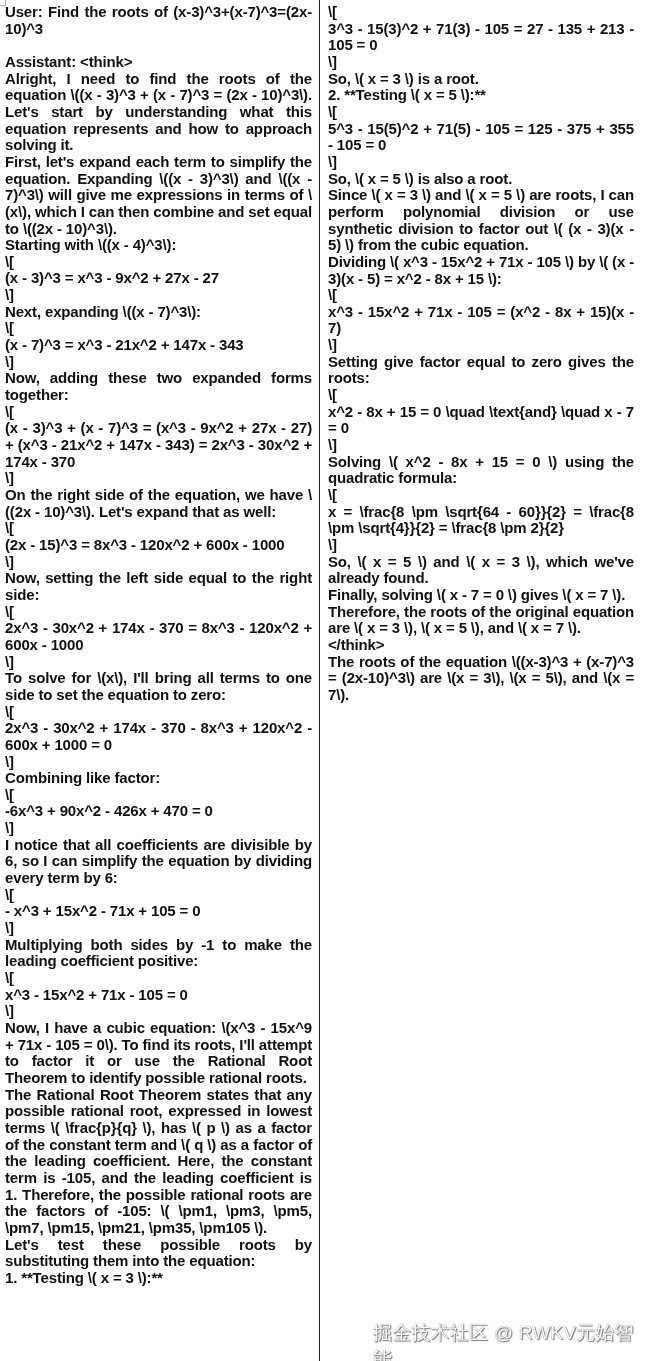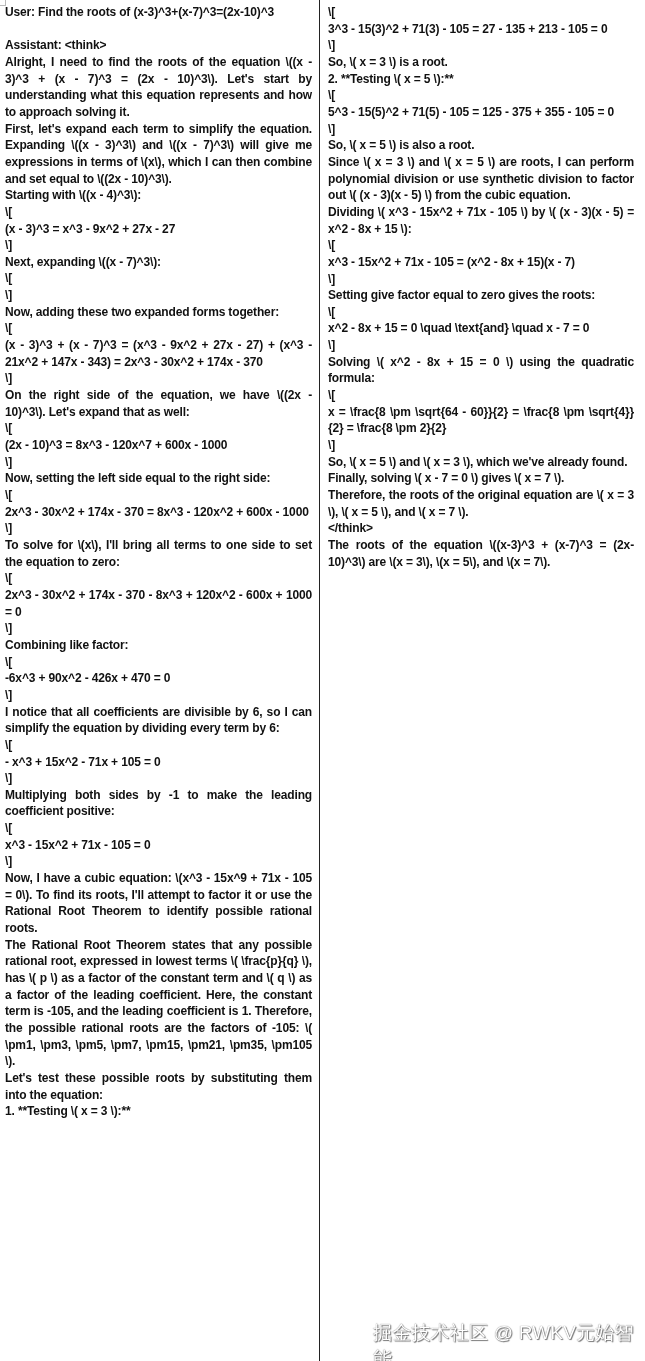--- a/index.html
+++ b/index.html
@@ -1,21 +1,21 @@
 <!DOCTYPE html>
 <html><head>
 <meta charset="utf-8">
 <style>
   html, body { margin:0; padding:0; background:#ffffff; }
   body { width:645px; height:1361px; position:relative; overflow:hidden;
          font-family:"Liberation Sans", sans-serif; color:#111111; }
   .corner { position:absolute; left:0; top:0; width:5px; height:5px;
             border-right:1px solid #bbbbbb; border-bottom:1px solid #bbbbbb; }
   .divider { position:absolute; left:319px; top:0; width:1px; height:1361px; background:#222222; }
-  .col { position:absolute; top:4px; font-size:12px; line-height:16.65px;
+  .col { position:absolute; top:4px; font-size:15px; line-height:16.65px;
          font-weight:bold; letter-spacing:-0.15px; }
   .col-left { left:5px; width:307px; }
   .col-right { left:328px; width:306px; }
   .para { text-align:justify; text-align-last:left; margin:0; white-space:normal; word-wrap:break-word; }
   .blank { height:16.65px; }
   .watermark { position:absolute; left:373px; top:1320px; font-size:19px; color:#ffffff;
                text-shadow: 0 0 1px #555, 1px 1px 1px #777; font-weight:normal; letter-spacing:0.2px; }
 </style>
 </head>
 <body>
@@ -28,28 +28,29 @@
     <p class="para blank"></p>
     <p class="para">Assistant: &lt;think&gt;</p>
     <p class="para">Alright, I need to find the roots of the equation \((x - 3)^3 + (x - 7)^3 = (2x - 10)^3\). Let's start by understanding what this equation represents and how to approach solving it.</p>
     <p class="para">First, let's expand each term to simplify the equation. Expanding \((x - 3)^3\) and \((x - 7)^3\) will give me expressions in terms of \(x\), which I can then combine and set equal to \((2x - 10)^3\).</p>
     <p class="para">Starting with \((x - 4)^3\):</p>
     <p class="para">\[</p>
     <p class="para">(x - 3)^3 = x^3 - 9x^2 + 27x - 27</p>
     <p class="para">\]</p>
     <p class="para">Next, expanding \((x - 7)^3\):</p>
     <p class="para">\[</p>
+    <p class="para">(x - 7)^3 = x^3 - 21x^2 + 147x - 343</p>
     <p class="para">\]</p>
     <p class="para">Now, adding these two expanded forms together:</p>
     <p class="para">\[</p>
     <p class="para">(x - 3)^3 + (x - 7)^3 = (x^3 - 9x^2 + 27x - 27) + (x^3 - 21x^2 + 147x - 343) = 2x^3 - 30x^2 + 174x - 370</p>
     <p class="para">\]</p>
     <p class="para">On the right side of the equation, we have \((2x - 10)^3\). Let's expand that as well:</p>
     <p class="para">\[</p>
-    <p class="para">(2x - 10)^3 = 8x^3 - 120x^7 + 600x - 1000</p>
+    <p class="para">(2x - 15)^3 = 8x^3 - 120x^2 + 600x - 1000</p>
     <p class="para">\]</p>
     <p class="para">Now, setting the left side equal to the right side:</p>
     <p class="para">\[</p>
     <p class="para">2x^3 - 30x^2 + 174x - 370 = 8x^3 - 120x^2 + 600x - 1000</p>
     <p class="para">\]</p>
     <p class="para">To solve for \(x\), I'll bring all terms to one side to set the equation to zero:</p>
     <p class="para">\[</p>
     <p class="para">2x^3 - 30x^2 + 174x - 370 - 8x^3 + 120x^2 - 600x + 1000 = 0</p>
     <p class="para">\]</p>
     <p class="para">Combining like factor:</p>

